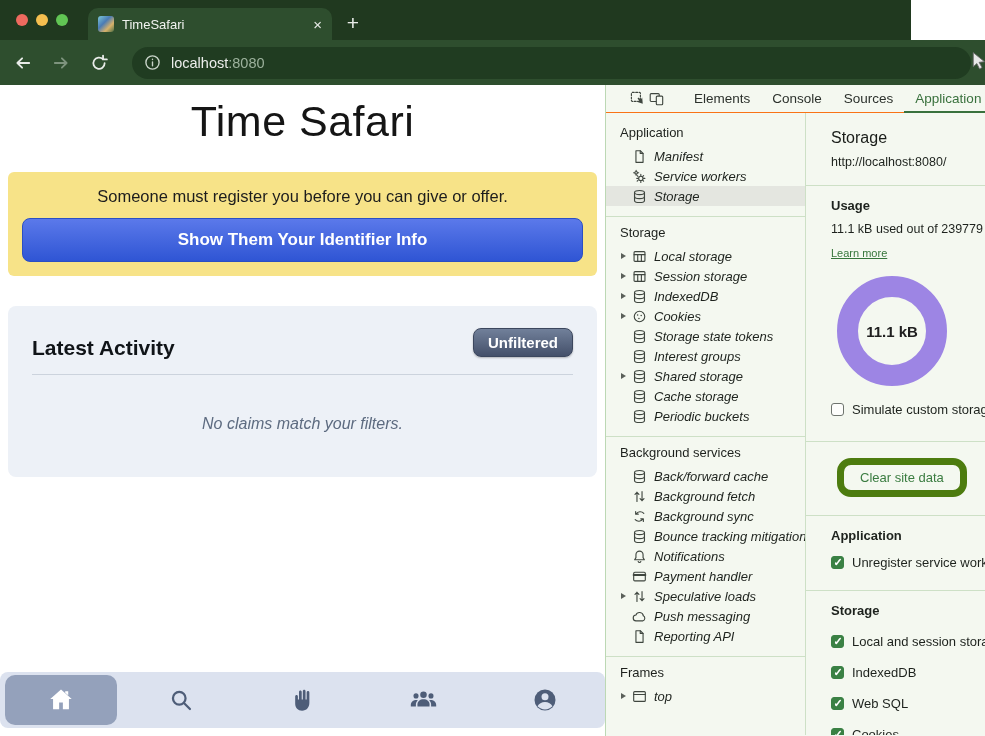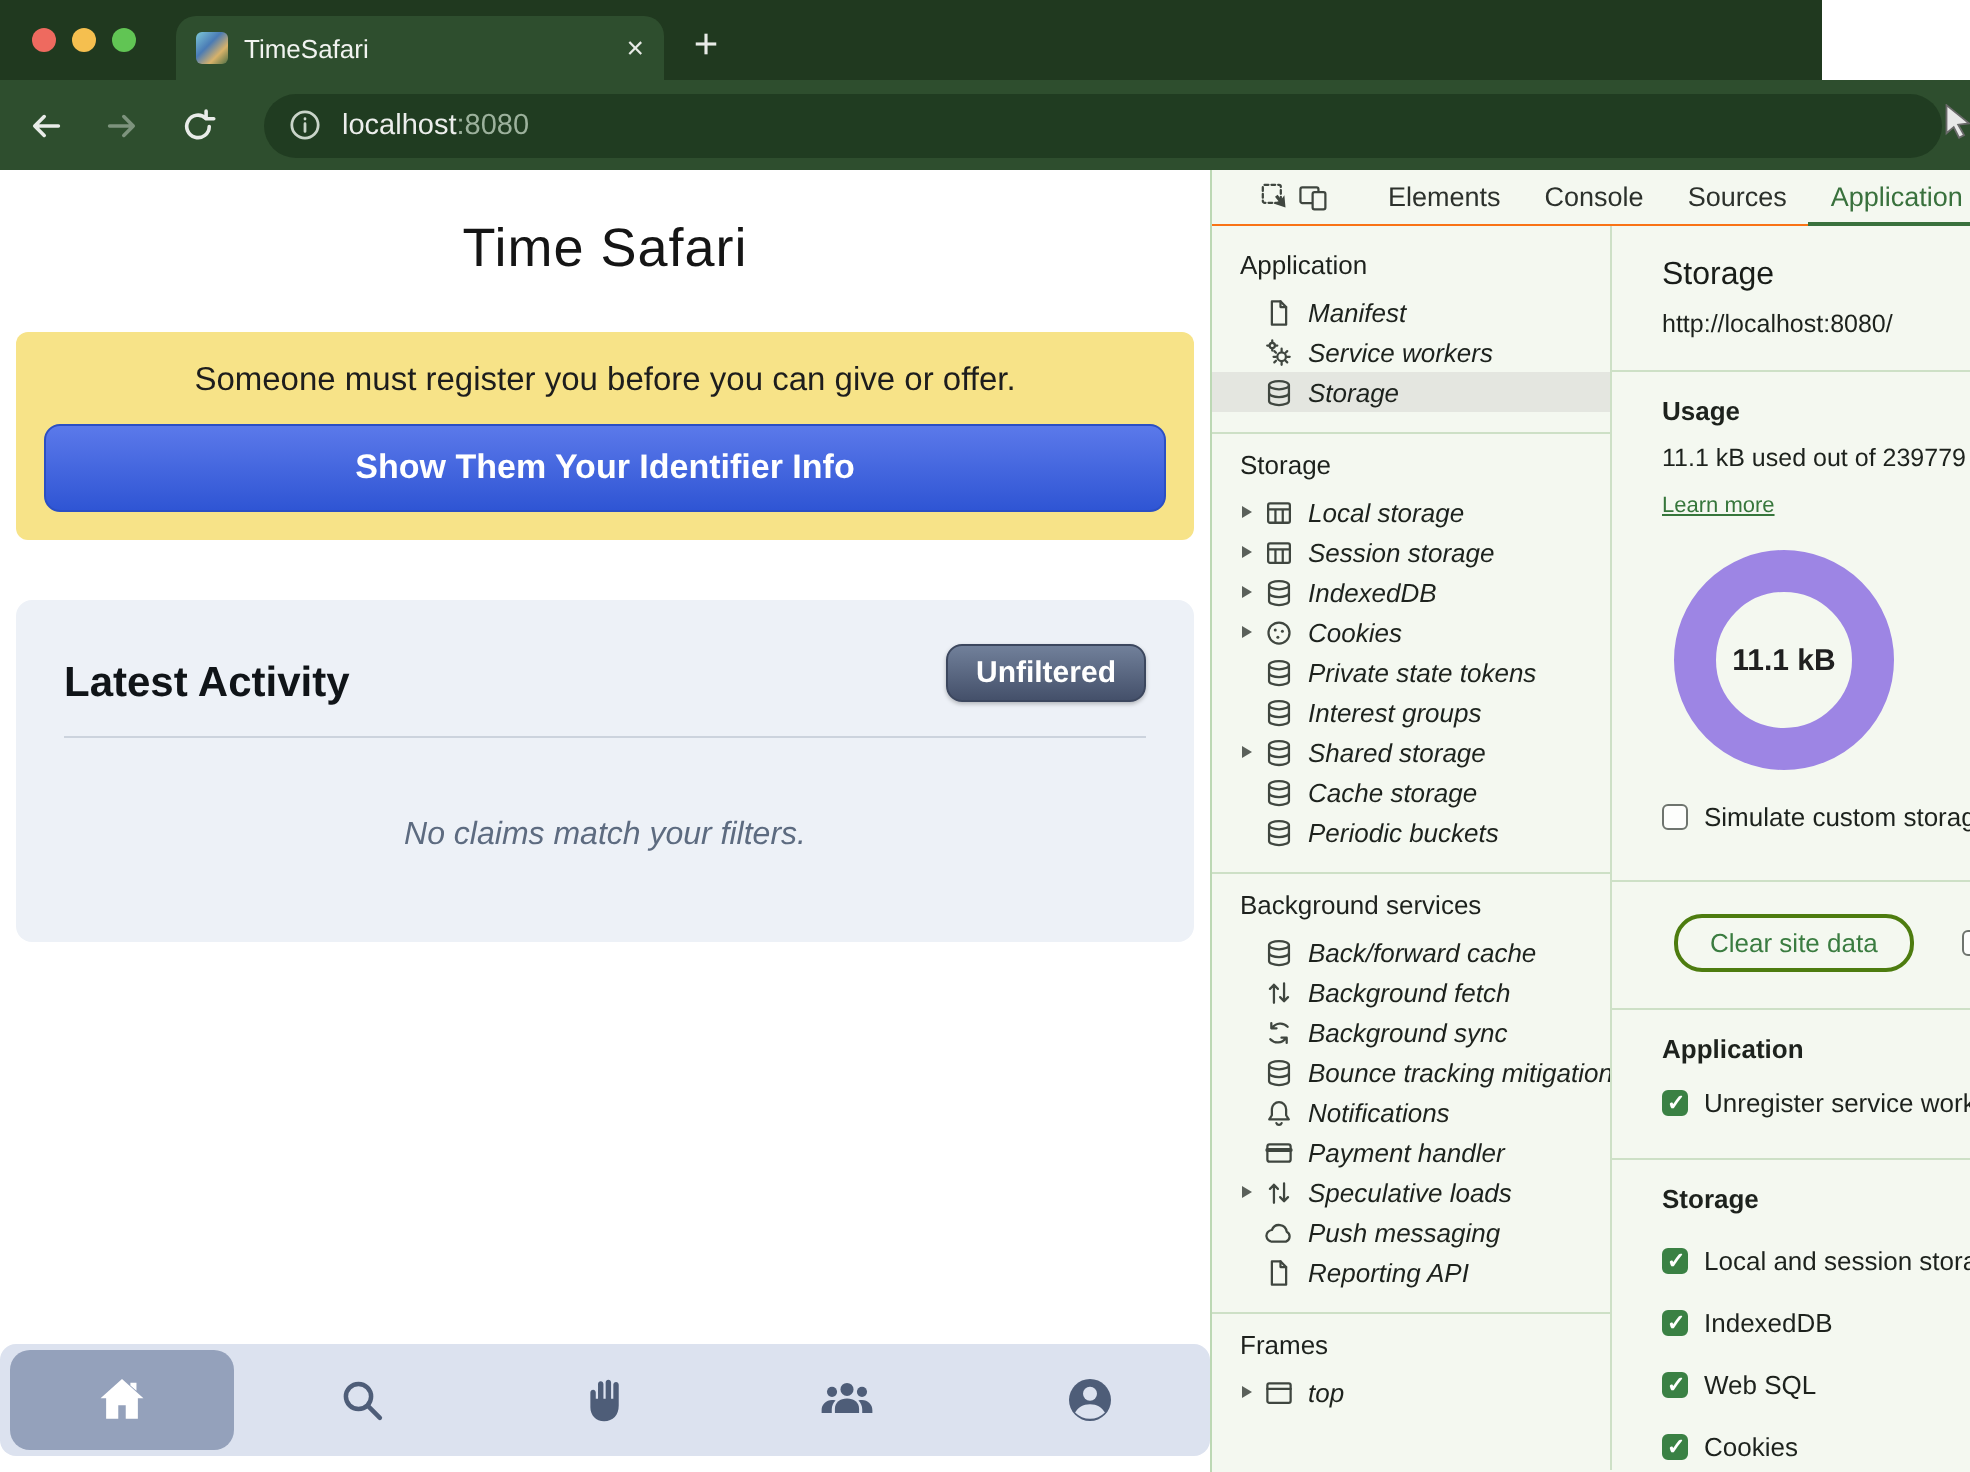--- a/index.html
+++ b/index.html
@@ -23,21 +23,21 @@
   .navarrow { width:18px; height:18px; }
   .urlpill { flex:1; height:32px; background:#203c21; border-radius:16px; display:flex;
              align-items:center; padding:0 12px; gap:10px; margin-left:4px; }
   .urltext { font-size:14.5px; color:#eceeec; white-space:nowrap; }
   .urltext .port { color:#9cb19c; }
 
   .cursor { position:absolute; left:972px; top:52px; z-index:50; }
 
   
   .page { position:absolute; left:0; top:85px; width:605px; height:651px; background:#fff; overflow:hidden; }
-  .page h1 { margin-top:24px; text-align:center; font-size:27px; font-weight:300; letter-spacing:.5px; color:#151515; }
+  .page h1 { margin-top:12px; text-align:center; font-size:43px; font-weight:300; letter-spacing:.5px; color:#151515; }
 
   .alert { margin:26px 8px 0 8px; background:#f7e388; border-radius:6px; padding:15px 14px 14px; }
   .alert-msg { text-align:center; font-size:16.5px; color:#1d1d1d; }
   .alert-btn { display:block; width:100%; height:44px; margin-top:12px; border:1px solid #2b4fc4; border-radius:8px;
                background:linear-gradient(#5b79ea,#2f55d4); color:#fff; font-family:"Liberation Sans",sans-serif;
                font-size:17px; font-weight:bold; cursor:pointer; }
 
   .activity { margin:30px 8px 0 8px; background:#edf1f7; border-radius:8px; padding:18px 24px 44px; }
   .activity-head { display:flex; align-items:center; justify-content:space-between; }
   .activity-title { font-size:21px; font-weight:800; color:#101418;margin-top:12px; }
@@ -84,21 +84,21 @@
   .dt-usage-line { font-size:12.5px; margin-top:9px; white-space:nowrap; }
   .dt-learn { display:inline-block; margin-top:11px; color:#36763b; text-decoration:underline; font-size:11px; cursor:pointer; }
   .donut { width:110px; height:110px; margin:16px 0 0 6px; border-radius:50%; border:21px solid #9d85e4;
            display:flex; align-items:center; justify-content:center; }
   .donut-label { font-size:15px; font-weight:bold; color:#202020; }
   .cbrow { display:flex; align-items:center; gap:8px; margin-top:16px; white-space:nowrap; }
   .cb { width:13px; height:13px; flex:0 0 13px; border:1.5px solid #6e746e; border-radius:3px; background:#fdfefc; }
   .cb.checked { background:#3a8144; border-color:#3a8144; position:relative; }
   .cb.checked::after { content:"\2713"; position:absolute; left:1.5px; top:-1px; color:#fff; font-size:11px; font-weight:bold; }
   .clear-row { display:flex; align-items:center; gap:24px; padding:4px 0 2px 6px; }
-  .clear-btn { border:2px solid #4d7c0f; border-radius:14px; background:transparent; color:#3a7c40;
+  .clear-btn { border:7px solid #4d7c0f; border-radius:14px; background:transparent; color:#3a7c40;
                font-size:13px; font-family:"Liberation Sans",sans-serif; padding:5px 16px; cursor:pointer; white-space:nowrap; }
   .cb-lbl { font-size:13px; }
 </style>
 </head>
 <body>
 
 <div class="titlebar">
   <div class="lights">
     <div class="light" style="background:#ee6a5f"></div>
     <div class="light" style="background:#f5bf4f"></div>
@@ -282,21 +282,21 @@
             </svg>
           <span class="dt-lbl">Cookies</span>
         </div>
         <div class="dt-row">
           <span class="tri"></span>
           <svg class="ic" viewBox="0 0 16 16">
               <ellipse cx="8" cy="3.8" rx="5.3" ry="2.2"></ellipse>
               <path d="M2.7 3.8v8.4c0 1.2 2.4 2.2 5.3 2.2s5.3-1 5.3-2.2V3.8"></path>
               <path d="M2.7 8c0 1.2 2.4 2.2 5.3 2.2S13.3 9.2 13.3 8"></path>
             </svg>
-          <span class="dt-lbl">Private state tokens</span>
+          <span class="dt-lbl">Storage state tokens</span>
         </div>
         <div class="dt-row">
           <span class="tri"></span>
           <svg class="ic" viewBox="0 0 16 16">
               <ellipse cx="8" cy="3.8" rx="5.3" ry="2.2"></ellipse>
               <path d="M2.7 3.8v8.4c0 1.2 2.4 2.2 5.3 2.2s5.3-1 5.3-2.2V3.8"></path>
               <path d="M2.7 8c0 1.2 2.4 2.2 5.3 2.2S13.3 9.2 13.3 8"></path>
             </svg>
           <span class="dt-lbl">Interest groups</span>
         </div>

